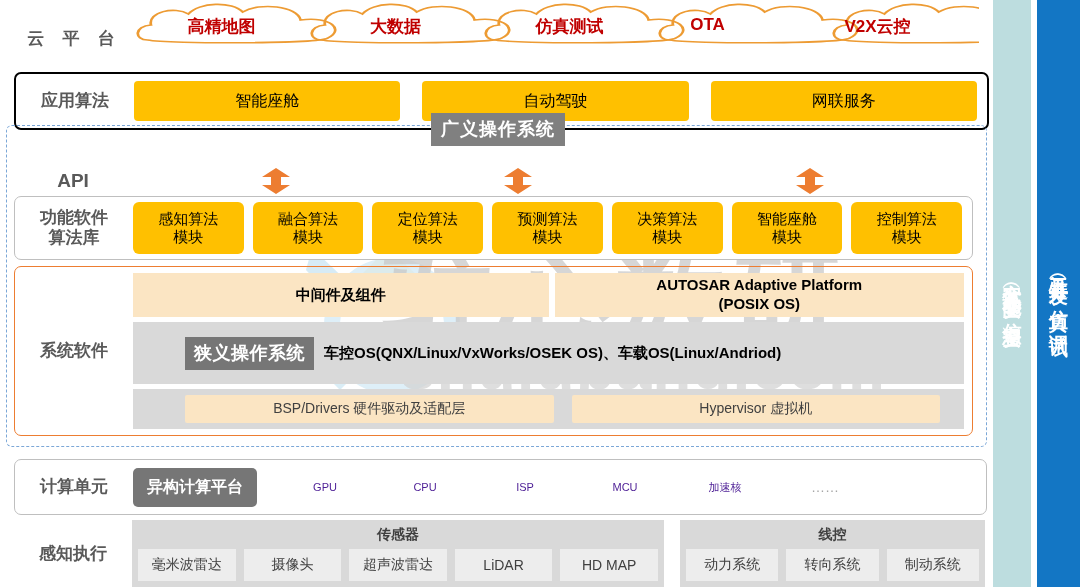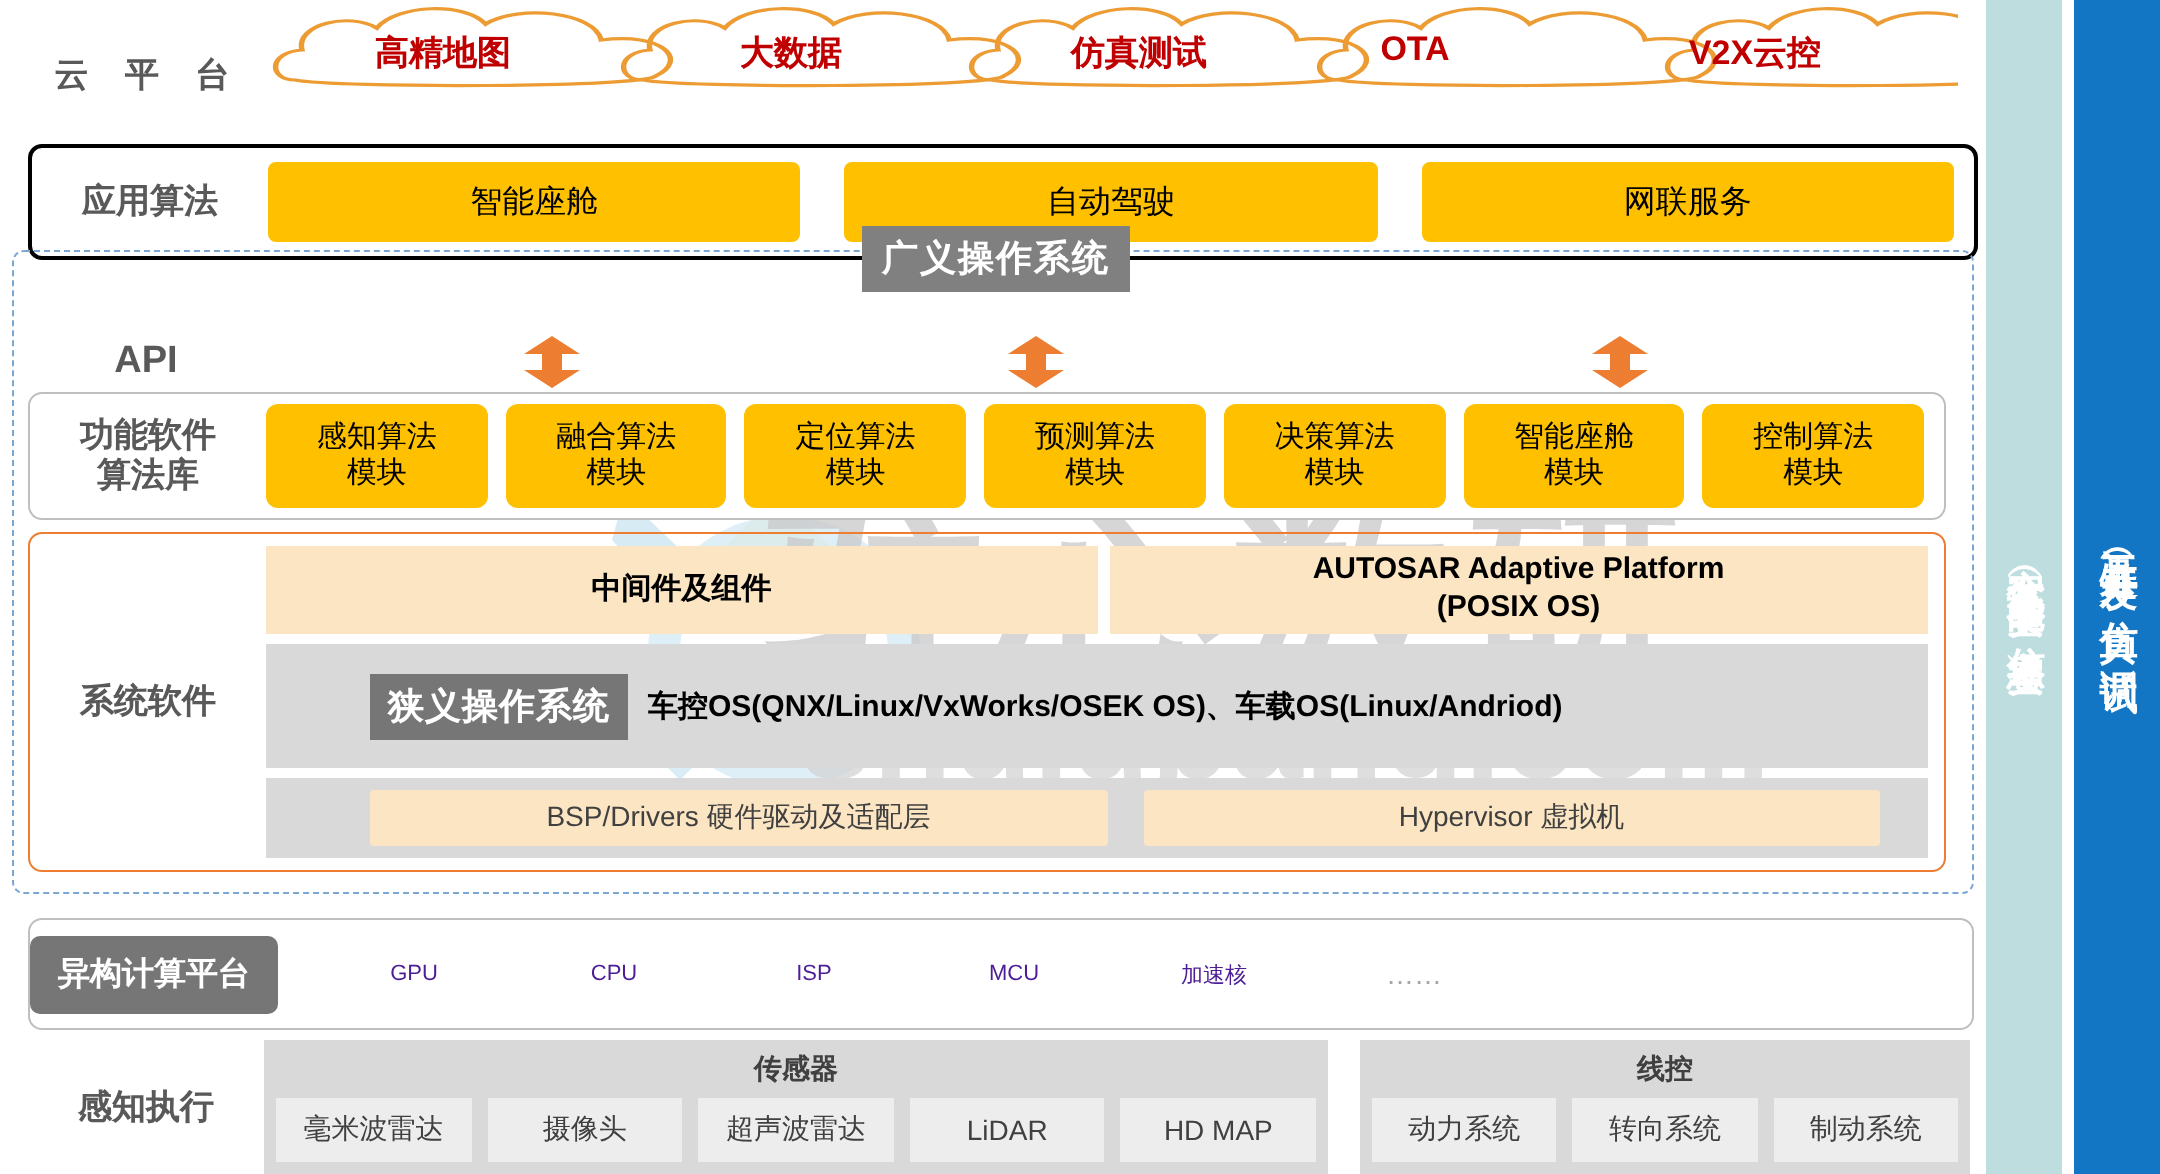--- a/index.html
+++ b/index.html
@@ -301,20 +301,21 @@
 
       <div id="bsp-line">
         <div class="bsp-cell">BSP/Drivers 硬件驱动及适配层</div>
         <div class="bsp-cell">Hypervisor 虚拟机</div>
       </div>
 
     </div>
   </div>
 
   <div id="row-compute">
+    <div class="rowlabel" id="compute-label">计算单元</div>
     <div id="hetero-badge">异构计算平台</div>
     <div id="compute-items">
       <div class="cu-item">GPU</div>
       <div class="cu-item">CPU</div>
       <div class="cu-item">ISP</div>
       <div class="cu-item">MCU</div>
       <div class="cu-item">加速核</div>
       <div class="cu-item dots">……</div>
     </div>
   </div>

